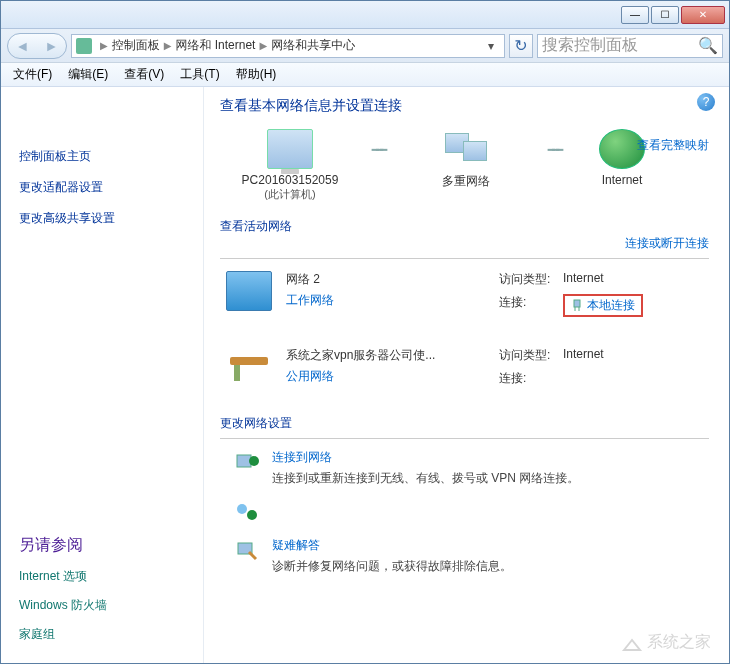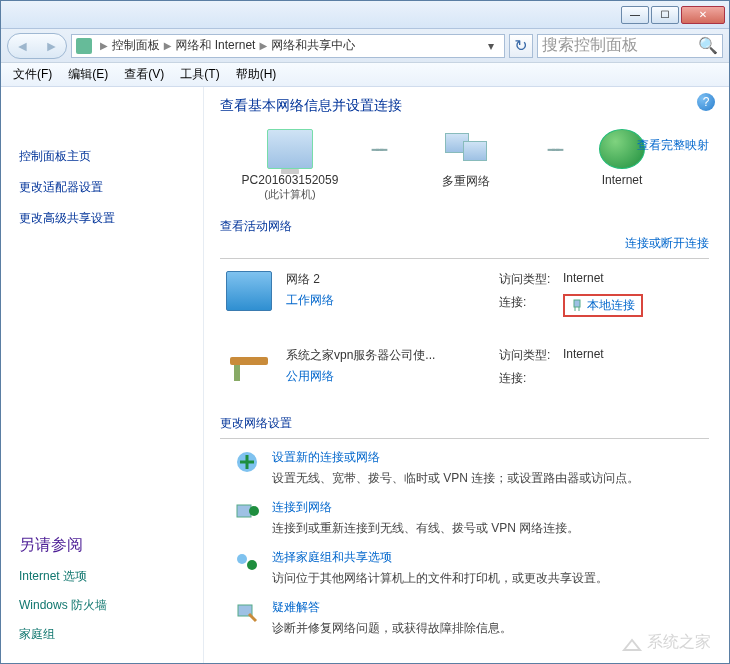--- a/index.html
+++ b/index.html
@@ -205,47 +205,33 @@
             <span class="klabel">连接:</span>
             <span class="kval"></span>
           </div>
       </div>
     </div>
 
     <div class="settitle">更改网络设置</div>
 
     <div class="setitem">
       <div class="sicon"><svg viewBox="0 0 26 26">
-            <circle cx="13" cy="13" r="10" fill="#7fc2ef"></circle>
-            <path d="M13 6v14M6 13h14" stroke="#1e8e3e" stroke-width="3"></path>
-          </svg></div>
-      <div class="stext">
-          <div class="slabel">设置新的连接或网络</div>
-          <div class="sdesc">设置无线、宽带、拨号、临时或 VPN 连接；或设置路由器或访问点。</div>
-        </div>
-    </div>
-    <div class="setitem">
-      <div class="sicon"><svg viewBox="0 0 26 26">
             <rect x="3" y="6" width="14" height="12" fill="#9ec1e4" stroke="#5a8"></rect>
             <circle cx="20" cy="12" r="5" fill="#1e8e3e"></circle>
           </svg></div>
       <div class="stext">
           <div class="slabel">连接到网络</div>
           <div class="sdesc">连接到或重新连接到无线、有线、拨号或 VPN 网络连接。</div>
         </div>
     </div>
     <div class="setitem">
       <div class="sicon"><svg viewBox="0 0 26 26">
             <circle cx="8" cy="10" r="5" fill="#7fc2ef"></circle>
             <circle cx="18" cy="16" r="5" fill="#1e8e3e"></circle>
           </svg></div>
-      <div class="stext">
-          <div class="slabel">选择家庭组和共享选项</div>
-          <div class="sdesc">访问位于其他网络计算机上的文件和打印机，或更改共享设置。</div>
-        </div>
     </div>
     <div class="setitem">
       <div class="sicon"><svg viewBox="0 0 26 26">
             <rect x="4" y="6" width="14" height="11" fill="#9ec1e4" stroke="#5a8"></rect>
             <path d="M15 15l7 7" stroke="#c98b3a" stroke-width="3"></path>
           </svg></div>
       <div class="stext">
           <div class="slabel">疑难解答</div>
           <div class="sdesc">诊断并修复网络问题，或获得故障排除信息。</div>
         </div>

